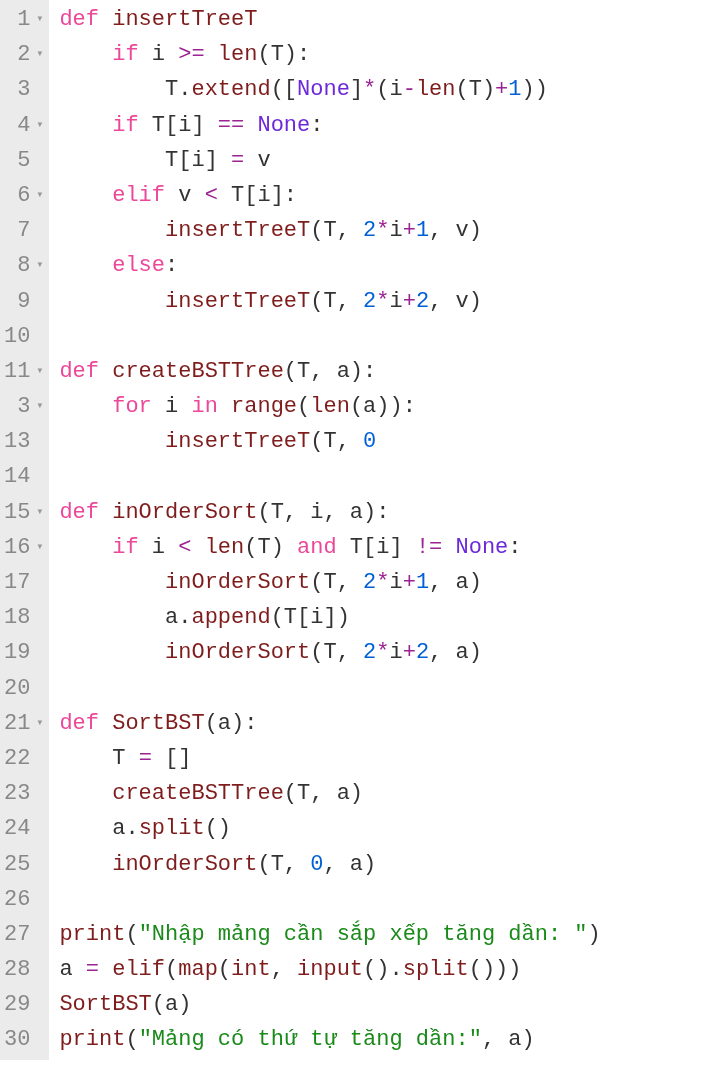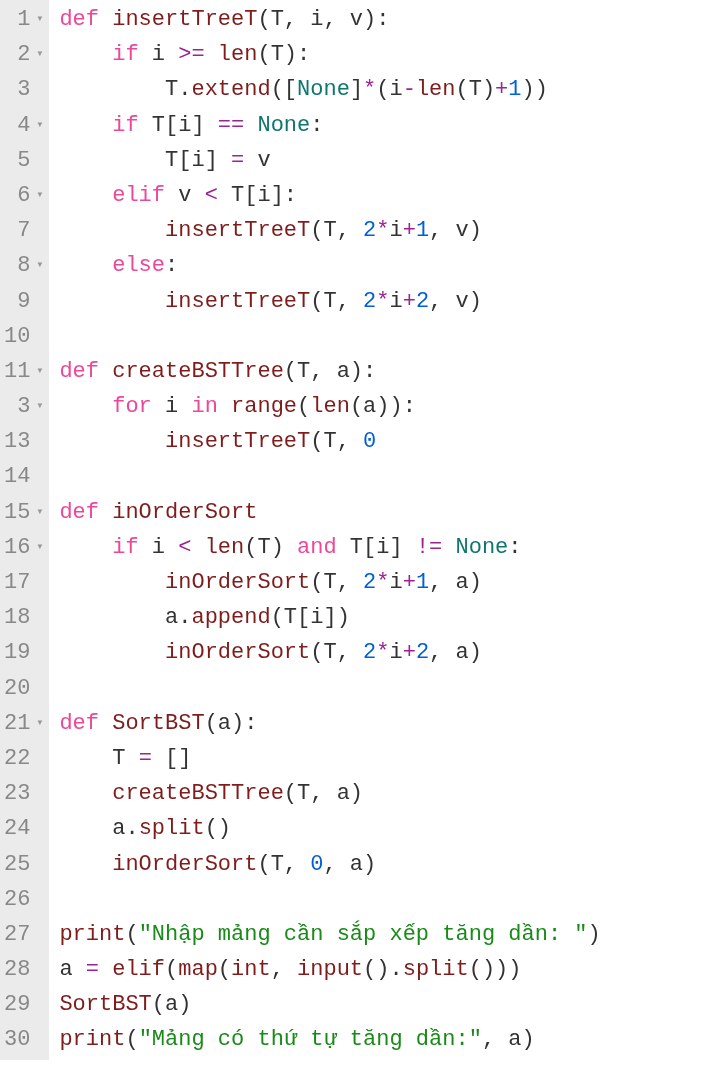--- a/index.html
+++ b/index.html
@@ -41,21 +41,21 @@
   }
   .code-line {
     height: 35.2px;
     white-space: pre;
     display: flex;
     align-items: center;
   }
   .kw { color: #ec4899; font-weight: 500; }
   .fn { color: #7f1d1d; }
   .num { color: #0060d6; }
-  .const { color: #0f766e; }
+  .const { color: #6d28d9; }
   .str { color: #1a8a1a; }
   .op { color: #9b2393; }
   .id { color: #333; }
   .paren { color: #333; }
 </style>
 </head>
 <body>
 
 <div class="editor">
   <div class="gutter" id="gutter">
@@ -174,35 +174,35 @@
       <div class="gutter-row">
         <span>29</span>
         <span class="fold"></span>
       </div>
       <div class="gutter-row">
         <span>30</span>
         <span class="fold"></span>
       </div>
     </div>
   <div class="code" id="code">
-      <div class="code-line"><span class="kw">def </span><span class="fn">insertTreeT</span><span class="paren">(T, i, v):</span></div>
+      <div class="code-line"><span class="kw">def </span><span class="fn">insertTreeT</span></div>
       <div class="code-line"><span>    </span><span class="kw">if</span><span class="id"> i </span><span class="op">&gt;=</span><span class="id"> </span><span class="fn">len</span><span class="paren">(T):</span></div>
       <div class="code-line"><span>    </span><span>    </span><span class="id">T.</span><span class="fn">extend</span><span class="paren">([</span><span class="const">None</span><span class="paren">]</span><span class="op">*</span><span class="paren">(i</span><span class="op">-</span><span class="fn">len</span><span class="paren">(T)</span><span class="op">+</span><span class="num">1</span><span class="paren">))</span></div>
       <div class="code-line"><span>    </span><span class="kw">if</span><span class="id"> T[i] </span><span class="op">==</span><span class="id"> </span><span class="const">None</span><span class="paren">:</span></div>
       <div class="code-line"><span>    </span><span>    </span><span class="id">T[i] </span><span class="op">=</span><span class="id"> v</span></div>
       <div class="code-line"><span>    </span><span class="kw">elif</span><span class="id"> v </span><span class="op">&lt;</span><span class="id"> T[i]:</span></div>
       <div class="code-line"><span>    </span><span>    </span><span class="fn">insertTreeT</span><span class="paren">(T, </span><span class="num">2</span><span class="op">*</span><span class="id">i</span><span class="op">+</span><span class="num">1</span><span class="paren">, v)</span></div>
       <div class="code-line"><span>    </span><span class="kw">else</span><span class="paren">:</span></div>
       <div class="code-line"><span>    </span><span>    </span><span class="fn">insertTreeT</span><span class="paren">(T, </span><span class="num">2</span><span class="op">*</span><span class="id">i</span><span class="op">+</span><span class="num">2</span><span class="paren">, v)</span></div>
       <div class="code-line"></div>
       <div class="code-line"><span class="kw">def </span><span class="fn">createBSTTree</span><span class="paren">(T, a):</span></div>
       <div class="code-line"><span>    </span><span class="kw">for</span><span class="id"> i </span><span class="kw">in</span><span class="id"> </span><span class="fn">range</span><span class="paren">(</span><span class="fn">len</span><span class="paren">(a)):</span></div>
       <div class="code-line"><span>    </span><span>    </span><span class="fn">insertTreeT</span><span class="paren">(T, </span><span class="num">0</span></div>
       <div class="code-line"></div>
-      <div class="code-line"><span class="kw">def </span><span class="fn">inOrderSort</span></div>
+      <div class="code-line"><span class="kw">def </span><span class="fn">inOrderSort</span><span class="paren">(T, i, a):</span></div>
       <div class="code-line"><span>    </span><span class="kw">if</span><span class="id"> i </span><span class="op">&lt;</span><span class="id"> </span><span class="fn">len</span><span class="paren">(T) </span><span class="kw">and</span><span class="id"> T[i] </span><span class="op">!=</span><span class="id"> </span><span class="const">None</span><span class="paren">:</span></div>
       <div class="code-line"><span>    </span><span>    </span><span class="fn">inOrderSort</span><span class="paren">(T, </span><span class="num">2</span><span class="op">*</span><span class="id">i</span><span class="op">+</span><span class="num">1</span><span class="paren">, a)</span></div>
       <div class="code-line"><span>    </span><span>    </span><span class="id">a.</span><span class="fn">append</span><span class="paren">(T[i])</span></div>
       <div class="code-line"><span>    </span><span>    </span><span class="fn">inOrderSort</span><span class="paren">(T, </span><span class="num">2</span><span class="op">*</span><span class="id">i</span><span class="op">+</span><span class="num">2</span><span class="paren">, a)</span></div>
       <div class="code-line"></div>
       <div class="code-line"><span class="kw">def </span><span class="fn">SortBST</span><span class="paren">(a):</span></div>
       <div class="code-line"><span>    </span><span class="id">T </span><span class="op">=</span><span class="paren"> []</span></div>
       <div class="code-line"><span>    </span><span class="fn">createBSTTree</span><span class="paren">(T, a)</span></div>
       <div class="code-line"><span>    </span><span class="id">a.</span><span class="fn">split</span><span class="paren">()</span></div>
       <div class="code-line"><span>    </span><span class="fn">inOrderSort</span><span class="paren">(T, </span><span class="num">0</span><span class="paren">, a)</span></div>

